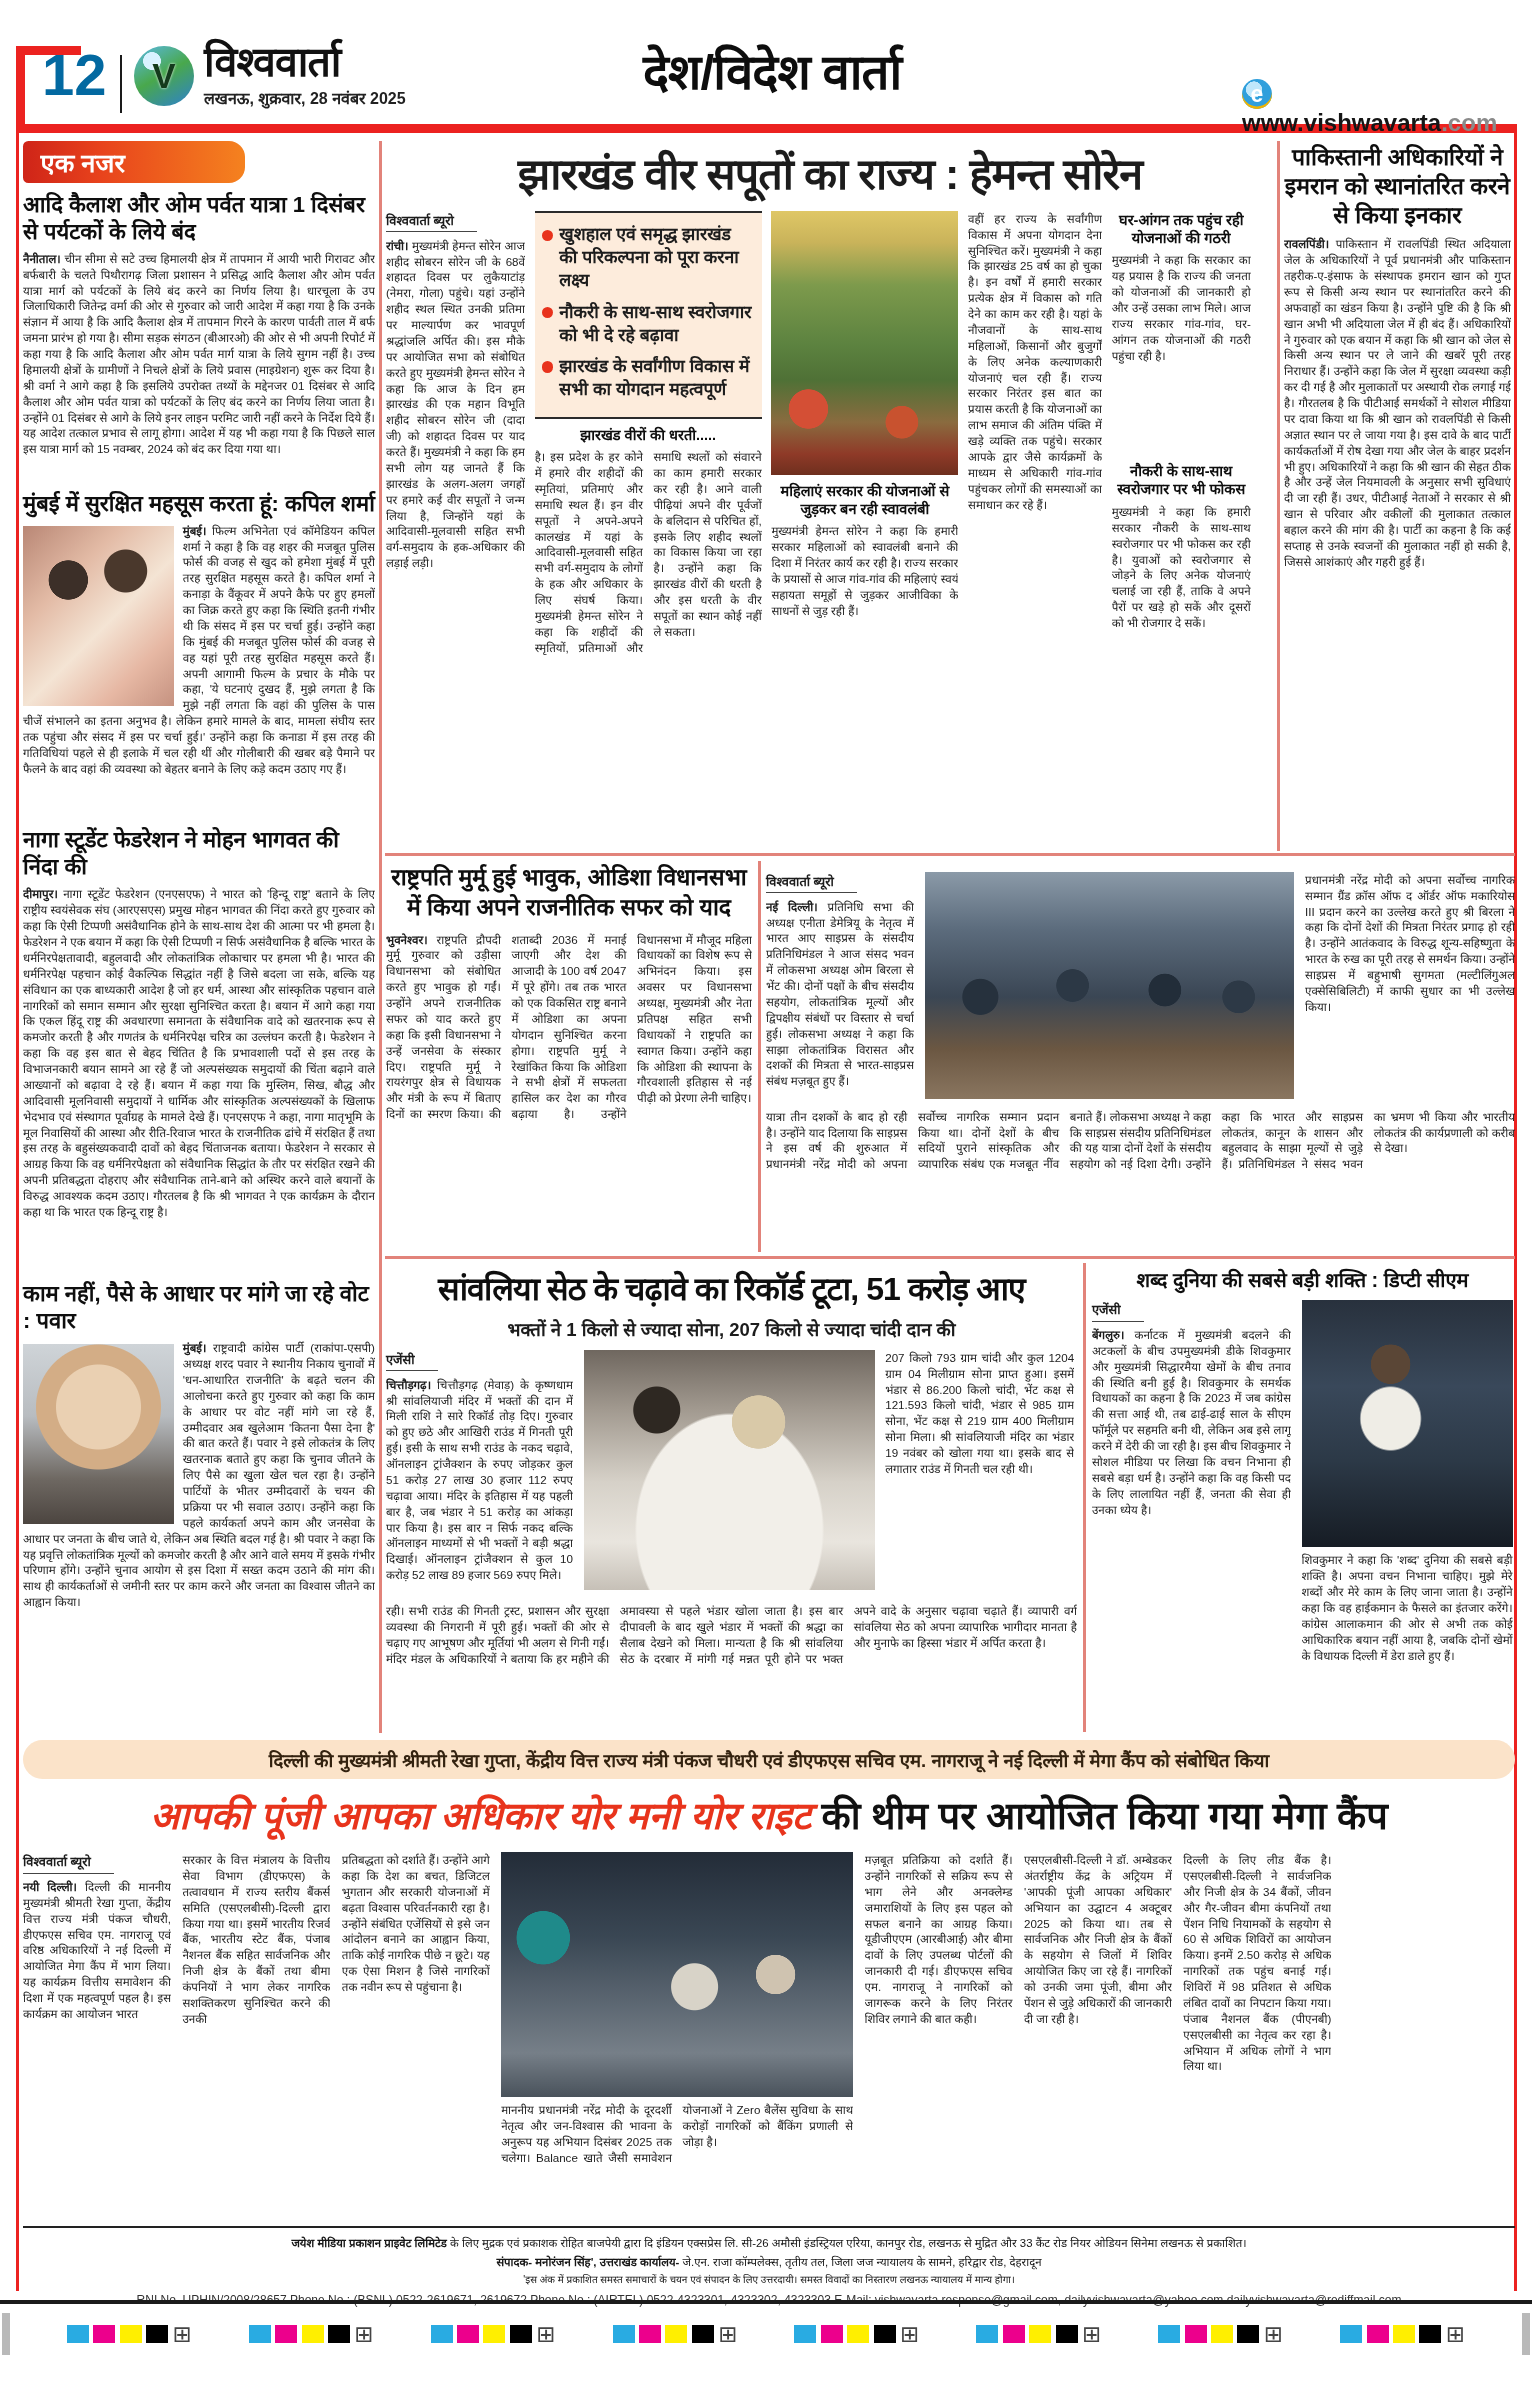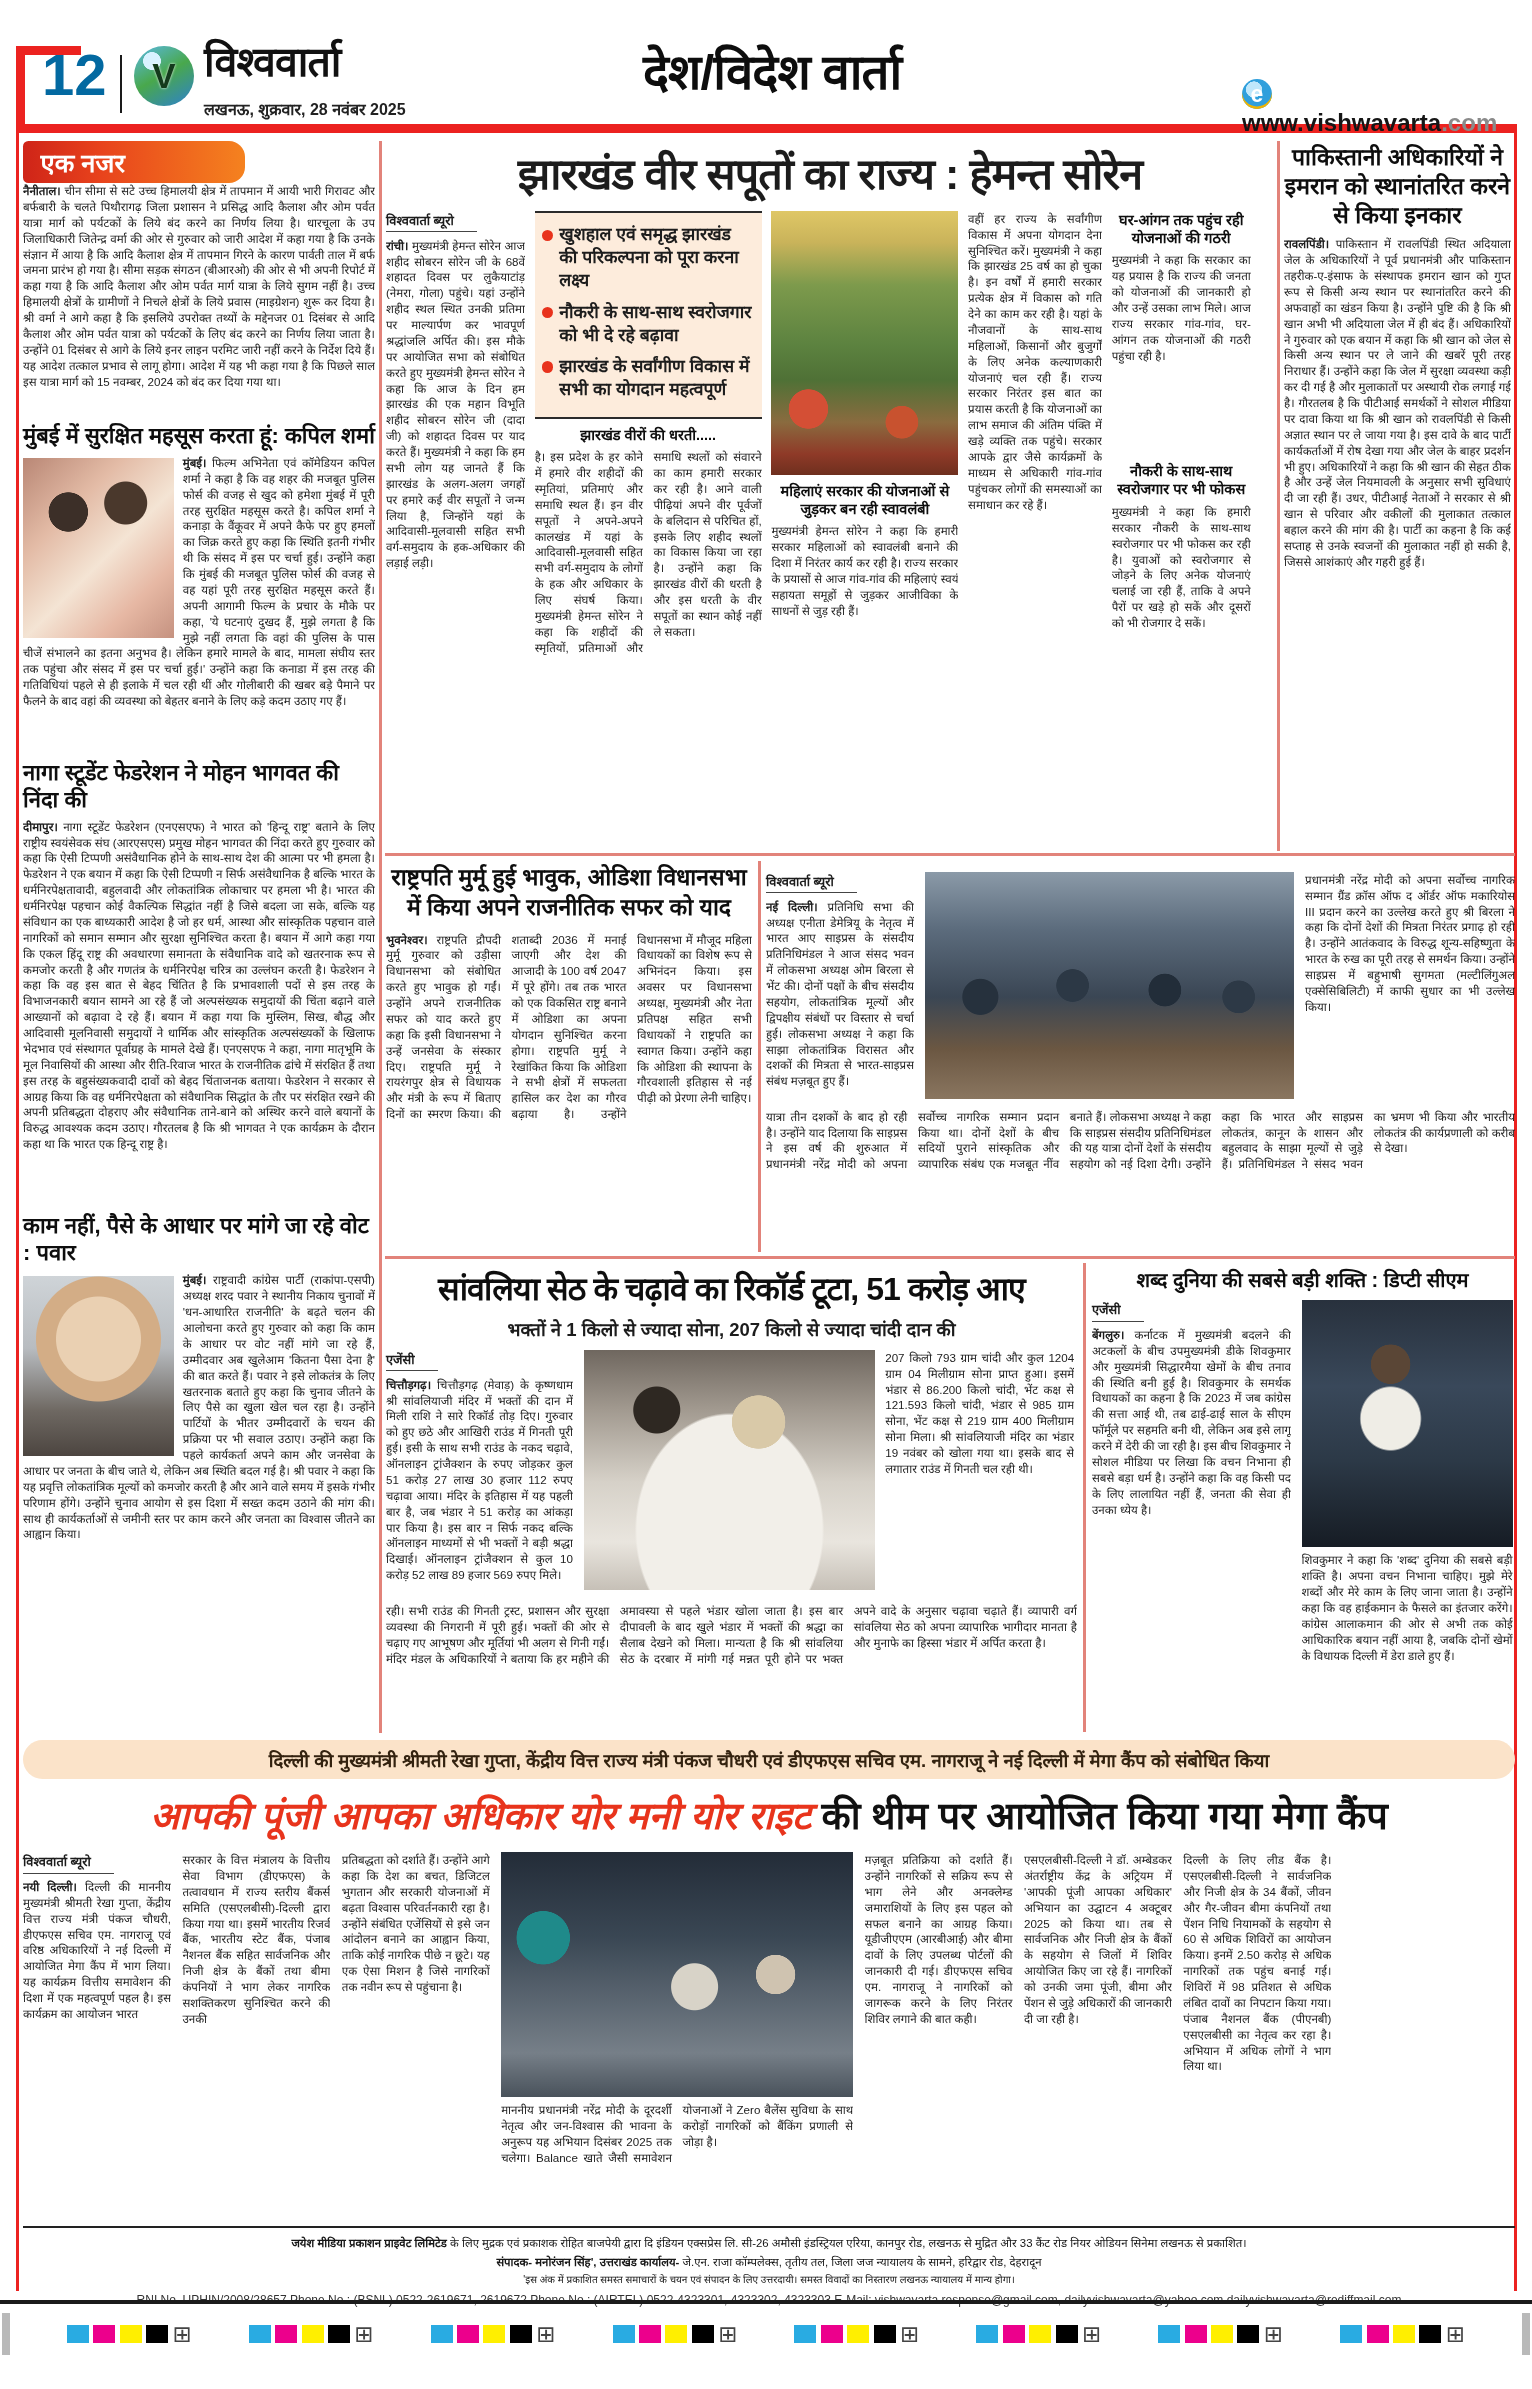--- a/index.html
+++ b/index.html
@@ -2,21 +2,21 @@
 <html style="font-size:14px"><head>
 <meta charset="utf-8">
 <style>
   html,body{margin:0;padding:0;background:#e9e9e9;}
   #page{position:relative;width:1532px;height:2389px;background:#ffffff;
         font-family:"Liberation Sans","DejaVu Sans",sans-serif;color:#1c1c1c;overflow:hidden;}
   .abs{position:absolute;}
   
   .pgnum{font-size:58px;font-weight:bold;color:#0369a1;line-height:1;text-align:right;}
   .mast{font-size:41px;font-weight:bold;color:#111;line-height:1;letter-spacing:-0.9px;}
-  .mastsub{font-size:16px;font-weight:bold;color:#222;margin-top:15px;}
+  .mastsub{font-size:16px;font-weight:bold;color:#222;margin-top:4px;}
   .sectitle{font-size:49px;font-weight:bold;color:#0d0d0d;letter-spacing:-0.9px;white-space:nowrap;}
   .url{font-size:24px;font-weight:bold;color:#151515;white-space:nowrap;}
   .url .tld{color:#8a8a8a;}
   .eicon{display:inline-block;width:30px;height:30px;border-radius:50%;
      background:radial-gradient(circle at 40% 35%,#bfe7fb 0 30%,#2f9fdc 31% 100%);
      color:#fff;font-weight:bold;font-size:23px;text-align:center;line-height:30px;
      box-shadow:inset 0 -2.6px 0 #f0b400;margin-right:5.3px;vertical-align:middle;}
   .logo{width:60px;height:60px;border-radius:50%;
      background:radial-gradient(circle at 30% 25%,#d9f2ff 0 14%,transparent 15%),
      linear-gradient(150deg,#5ab9e8 0%,#49a84c 48%,#2d80cf 100%);
@@ -145,20 +145,21 @@
   <div class="abs vred" style="left:1083px;top:1263px;height:469px"></div>
   <div class="abs hred" style="left:385px;top:853px;width:1130px"></div>
   <div class="abs hred" style="left:385px;top:1256px;width:1130px"></div>
 
   <div class="abs" style="left:23px;top:141px;width:352px;height:1592px">
     <div class="ekbox">
       <span>एक नजर</span>
     </div>
 
     <div class="lart">
+      <h2>आदि कैलाश और ओम पर्वत यात्रा 1 दिसंबर से पर्यटकों के लिये बंद</h2>
       <div class="clip" style="height:231px">
         <p class="bd"><b class="dl">नैनीताल।</b> <span>चीन सीमा से सटे उच्च हिमालयी क्षेत्र में तापमान में आयी भारी गिरावट और बर्फबारी के चलते पिथौरागढ़ जिला प्रशासन ने प्रसिद्ध आदि कैलाश और ओम पर्वत यात्रा मार्ग को पर्यटकों के लिये बंद करने का निर्णय लिया है। धारचूला के उप जिलाधिकारी जितेन्द्र वर्मा की ओर से गुरुवार को जारी आदेश में कहा गया है कि उनके संज्ञान में आया है कि आदि कैलाश क्षेत्र में तापमान गिरने के कारण पार्वती ताल में बर्फ जमना प्रारंभ हो गया है। सीमा सड़क संगठन (बीआरओ) की ओर से भी अपनी रिपोर्ट में कहा गया है कि आदि कैलाश और ओम पर्वत मार्ग यात्रा के लिये सुगम नहीं है। उच्च हिमालयी क्षेत्रों के ग्रामीणों ने निचले क्षेत्रों के लिये प्रवास (माइग्रेशन) शुरू कर दिया है। श्री वर्मा ने आगे कहा है कि इसलिये उपरोक्त तथ्यों के मद्देनजर 01 दिसंबर से आदि कैलाश और ओम पर्वत यात्रा को पर्यटकों के लिए बंद करने का निर्णय लिया जाता है। उन्होंने 01 दिसंबर से आगे के लिये इनर लाइन परमिट जारी नहीं करने के निर्देश दिये हैं। यह आदेश तत्काल प्रभाव से लागू होगा। आदेश में यह भी कहा गया है कि पिछले साल इस यात्रा मार्ग को 15 नवम्बर, 2024 को बंद कर दिया गया था।</span></p>
       </div>
     </div>
 
     <div class="lart">
       <h2>मुंबई में सुरक्षित महसूस करता हूं: कपिल शर्मा</h2>
       <div class="clip" style="height:296px">
         <div class="flph ph-kapil"></div>
         <p class="bd"><b class="dl">मुंबई।</b> <span>फिल्म अभिनेता एवं कॉमेडियन कपिल शर्मा ने कहा है कि वह शहर की मजबूत पुलिस फोर्स की वजह से खुद को हमेशा मुंबई में पूरी तरह सुरक्षित महसूस करते है। कपिल शर्मा ने कनाड़ा के वैंकूवर में अपने कैफे पर हुए हमलों का जिक्र करते हुए कहा कि स्थिति इतनी गंभीर थी कि संसद में इस पर चर्चा हुई। उन्होंने कहा कि मुंबई की मजबूत पुलिस फोर्स की वजह से वह यहां पूरी तरह सुरक्षित महसूस करते हैं। अपनी आगामी फिल्म के प्रचार के मौके पर कहा, 'ये घटनाएं दुखद हैं, मुझे लगता है कि मुझे नहीं लगता कि वहां की पुलिस के पास चीजें संभालने का इतना अनुभव है। लेकिन हमारे मामले के बाद, मामला संघीय स्तर तक पहुंचा और संसद में इस पर चर्चा हुई।' उन्होंने कहा कि कनाडा में इस तरह की गतिविधियां पहले से ही इलाके में चल रही थीं और गोलीबारी की खबर बड़े पैमाने पर फैलने के बाद वहां की व्यवस्था को बेहतर बनाने के लिए कड़े कदम उठाए गए हैं।</span></p>

